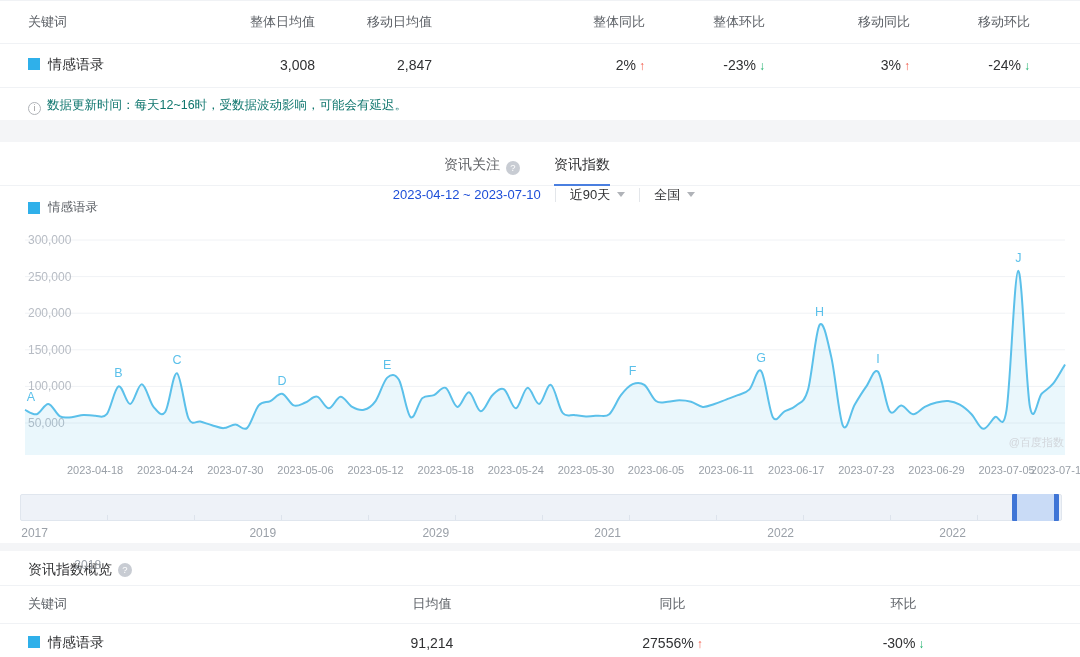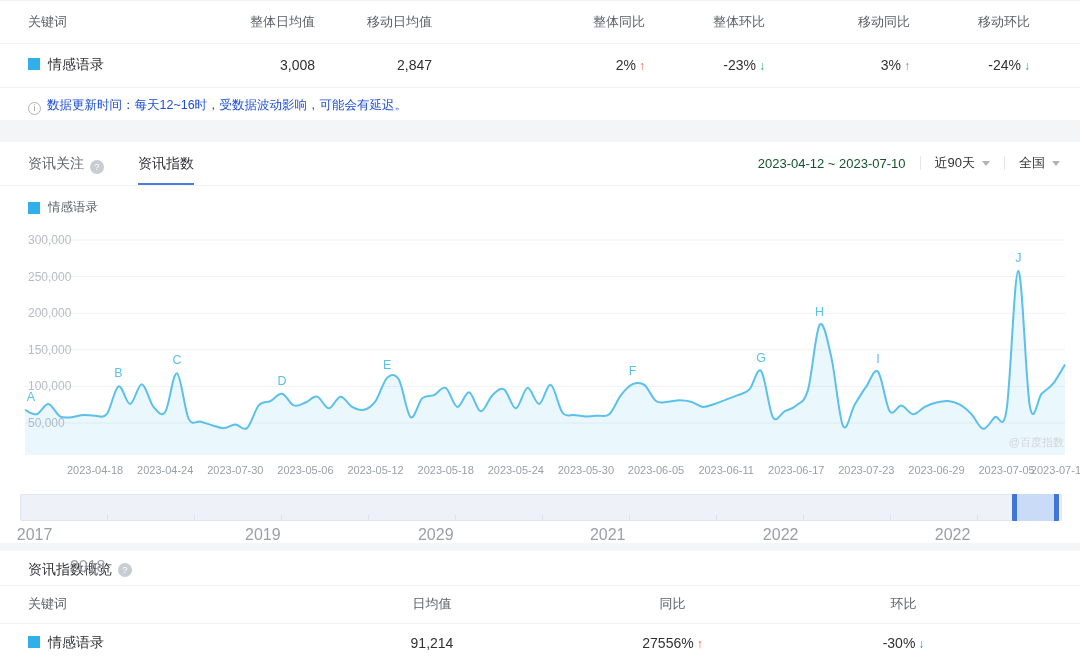--- a/index.html
+++ b/index.html
@@ -17,41 +17,41 @@
   table.stats{width:100%;border-collapse:collapse;table-layout:fixed;}
   table.stats th, table.stats td{font-weight:400;text-align:right;white-space:nowrap;overflow:hidden;}
   table.stats th{color:#5c6066;font-size:13px;height:42px;border-bottom:1px solid #f0f2f5;}
   table.stats td{color:#303133;font-size:14px;height:44px;border-bottom:1px solid #f0f2f5;}
   table.stats .l{text-align:left;padding-left:28px;}
   .sq{width:12px;height:12px;background:var(--legend-square);display:inline-block;
       margin-right:8px;vertical-align:-1px;}
   .arr{font-size:12px;font-weight:700;margin-left:3px;}
   .arr[data-dir="up"]::after{content:"↑";color:var(--up);}
   .arr[data-dir="down"]::after{content:"↓";color:var(--down);}
-  .notice{padding:9px 0 0 28px;font-size:12.5px;color:#1d4ed8;height:32px;}
+  .notice{padding:9px 0 0 28px;font-size:12.5px;color:#0f766e;height:32px;}
   .info-icon{display:inline-block;width:13px;height:13px;border:1px solid #b0b3b8;border-radius:50%;
       text-align:center;line-height:11px;font-size:9px;color:#999;font-style:normal;
       margin-right:6px;vertical-align:-2px;}
   .info-icon::before{content:"i";}
 
   
   .card-head{height:44px;display:flex;align-items:center;justify-content:space-between;
-      border-bottom:1px solid #f0f2f5;padding:0 20px 0 28px;}
+      border-bottom:1px solid #f0f2f5;padding:0 20px 0 28px;flex-direction:column;}
   .tabs{display:flex;height:44px;}
   .tab{position:relative;height:44px;line-height:44px;font-size:14px;color:#606266;
       margin-right:34px;cursor:pointer;}
   .tab.active{color:#303133;}
   .tab.active::after{content:"";position:absolute;left:0;right:0;bottom:0;height:2px;
       background:var(--accent-blue);}
   .help-icon{display:inline-block;width:14px;height:14px;background:#c8ccd3;border-radius:50%;
       color:#fff;font-size:9.5px;line-height:14px;text-align:center;font-style:normal;
       margin-left:6px;vertical-align:-2px;}
   .help-icon::before{content:"?";}
   .controls{display:flex;align-items:center;font-size:13px;}
-  .controls .date{color:#14532d;}
+  .controls .date{color:#1d4ed8;}
   .sep{width:1px;height:14px;background:#e3e6ea;margin:0 14px;}
   .drop{color:#303133;cursor:pointer;display:inline-flex;align-items:center;}
   .caret{width:0;height:0;border-left:4px solid transparent;border-right:4px solid transparent;
       border-top:5px solid #b0b3b8;margin-left:7px;display:inline-block;}
 
   .toolbar{height:40px;display:flex;align-items:center;justify-content:space-between;
       padding:4px 20px 0 28px;}
   .legend{font-size:12.5px;color:#5c6066;display:flex;align-items:center;}
   .checks{display:flex;align-items:center;}
   .check{margin-left:24px;font-size:12.5px;color:#565b63;display:flex;align-items:center;cursor:pointer;}
@@ -67,21 +67,21 @@
       white-space:nowrap;}
   .watermark{position:absolute;right:16px;bottom:32px;font-size:11px;color:#d2d6db;}
 
   .timeline{padding:12px 18px 0 20px;}
   .track{position:relative;height:27px;background:#eef2f8;border:1px solid #e0e6ee;border-radius:2px;}
   .track::after{content:"";position:absolute;left:0;right:0;bottom:0;height:5px;
       background:repeating-linear-gradient(to right,transparent 0 86px,#dde3ec 86px 87px);}
   .tl-selection{position:absolute;top:-1px;bottom:-1px;background:var(--selection);
       border-left:5px solid var(--handle);border-right:5px solid var(--handle);border-radius:1px;z-index:2;}
   .years{position:relative;height:22px;}
-  .years span{position:absolute;top:5px;transform:translateX(-50%);font-size:16px;color:#9aa0a8;}
+  .years span{position:absolute;top:5px;transform:translateX(-50%);font-size:12px;color:#9aa0a8;}
 
   
   .ov-title{height:32px;display:flex;align-items:center;padding:6px 0 0 28px;
       font-size:14px;color:#303133;}
   table.ovt{width:100%;border-collapse:collapse;table-layout:fixed;margin-top:2px;}
   table.ovt th{font-weight:400;color:#5c6066;font-size:13px;height:38px;text-align:center;
       border-top:1px solid #f0f2f5;border-bottom:1px solid #f0f2f5;}
   table.ovt td{color:#303133;font-size:14px;height:40px;text-align:center;}
   table.ovt .l{text-align:left;padding-left:28px;}
   table.ovt .c3{padding-left:28px;}

